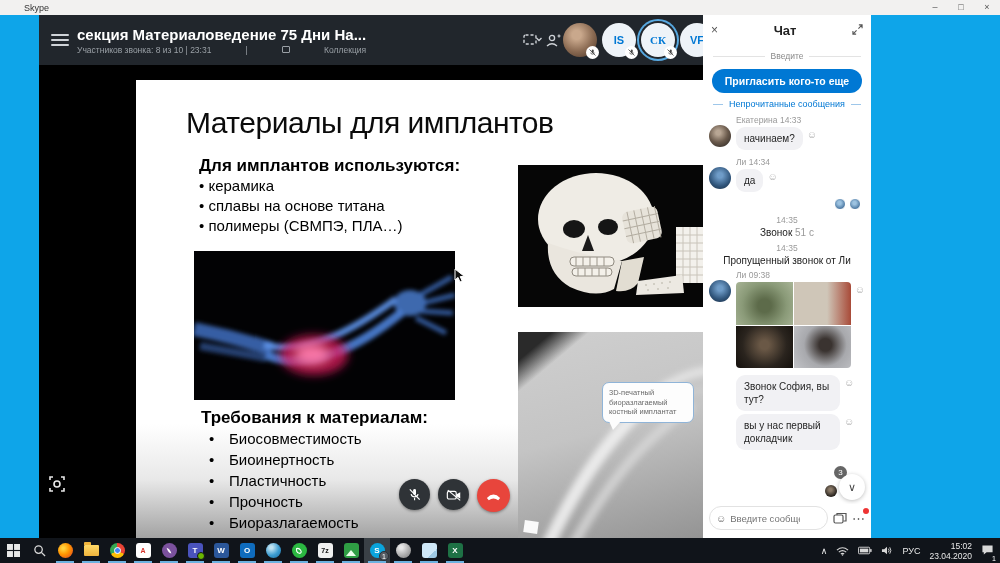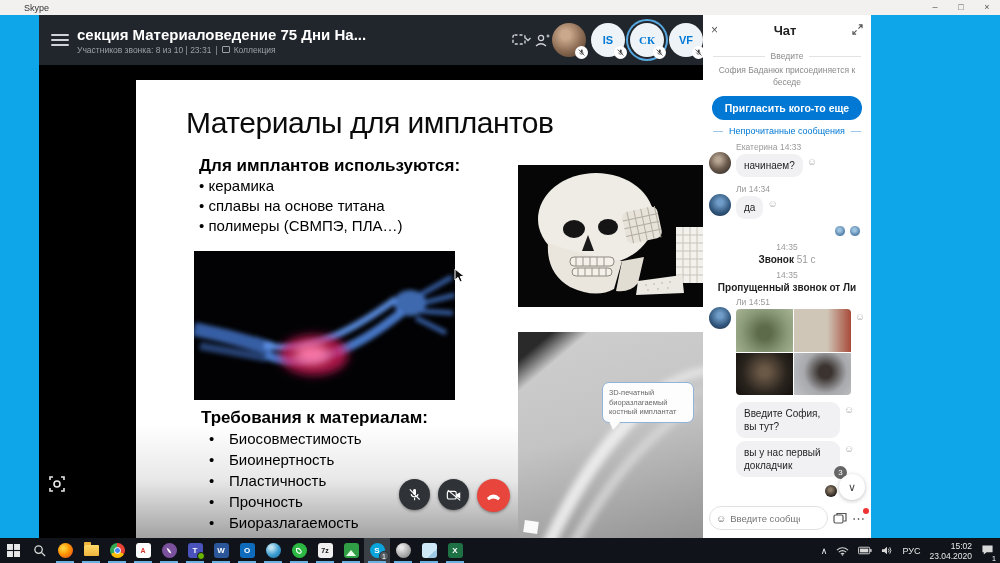--- a/index.html
+++ b/index.html
@@ -18,23 +18,23 @@
   .app { position:absolute; top:15px; left:0; width:832px; height:523px; display:flex;margin-left:39px; }
   .main { position:relative; width:832px; height:523px; background:#000; overflow:hidden; }
 
   
   .call-header { position:absolute; top:0; left:0; width:832px; height:50px;
     background:#21262c; display:flex; align-items:center; z-index:5; }
   .hamburger { width:18px; height:12px; margin:0 0 0 12px; display:flex; flex-direction:column; justify-content:space-between; cursor:pointer; }
   .hamburger i { display:block; height:2px; background:#cfd3d8; border-radius:1px; }
   .head-text { margin-left:8px; min-width:0; }
   .head-title { color:#fff; font-size:15px; font-weight:bold; white-space:nowrap; }
-  .head-sub { color:#9aa0a6; font-size:8.5px; margin-top:2px; display:flex; align-items:center; gap:4px; }
+  .head-sub { color:#9aa0a6; font-size:8.5px; margin-top:2px; display:flex; align-items:center; gap:4px;justify-content:space-between; }
   .coll-icon { width:8px; height:7px; border:1px solid #9aa0a6; border-radius:1px; display:inline-block; }
-  .head-actions { margin-left:auto; display:flex; align-items:center; gap:2px; padding-right:12px; }
+  .head-actions { margin-left:auto; display:flex; align-items:center; gap:2px; padding-right:1px; }
   .hd-ic { color:#cfd3d8; display:flex; align-items:center; cursor:pointer; }
   .avatars { display:flex; align-items:center; gap:5px; }
   .avatar { position:relative; width:34px; height:34px; border-radius:50%;
     background:#eef3f8; display:flex; align-items:center; justify-content:center;
     color:#0078d4; font-size:11px; font-weight:bold; cursor:pointer; flex:none; }
   .avatar.active { box-shadow:0 0 0 2px #21262c, 0 0 0 4px #57a8e0;font-family:Liberation Serif, serif; }
   .badge-mute { position:absolute; right:-2px; bottom:-2px; width:13px; height:13px;
     background:#fff; border-radius:50%; display:flex; align-items:center; justify-content:center; }
   .av-photo1 { background:radial-gradient(circle at 40% 35%, #c9a88c 15%, #8a6a52 55%, #4a3426 100%); }
   .av-photo2 { background:radial-gradient(circle at 50% 40%, #7aa8d8 10%, #2d5a8c 60%, #16304e 100%); }
@@ -103,21 +103,21 @@
   .author { color:#999; font-size:8.5px; margin-bottom:2px; }
   .bub-row { display:flex; align-items:flex-start; gap:4px; margin-bottom:3px; }
   .bubble { background:#f1f1f4; border-radius:9px; padding:5px 8px; color:#1f1f1f; font-size:10px;
     line-height:13px; max-width:104px; }
   .react { color:#b5b5b5; font-size:10px; cursor:pointer; margin-top:2px; }
   .receipts { display:flex; justify-content:flex-end; gap:3px; padding:3px 10px 0; }
   .receipts i { width:12px; height:12px; border-radius:50%; background:radial-gradient(circle at 45% 40%, #9cc2e0 20%, #3d6a96 80%); border:1px solid #fff; }
   .evt { text-align:center; margin-top:5px; }
   .evt .t { color:#9a9a9a; font-size:8.5px; }
   .evt .l1 { font-size:10px; margin-top:2px; color:#222; }
-  .evt .l1 b { font-weight:bold; }
+  .evt .l1 b { font-weight:normal; }
   .evt .dur { color:#9a9a9a; }
   .thumb { width:132px; height:86px; border-radius:4px; overflow:hidden; display:grid;
     grid-template-columns:1fr 1fr; grid-template-rows:1fr 1fr; gap:1px; background:#fff; margin-bottom:4px; cursor:pointer; }
   .thumb i { display:block; }
   .c1 { background:radial-gradient(circle at 50% 55%, #5d6b4a 18%, #8a9a78 60%, #a8b496 100%); }
   .c2 { background:linear-gradient(90deg,#cfc6b8 58%, #a84a38 100%); }
   .c3 { background:radial-gradient(circle at 50% 45%, #6a5846 12%, #2a241e 60%, #14100c 100%); }
   .c4 { background:radial-gradient(circle at 55% 45%, #3a3330 16%, #a8a9ad 55%, #c2c3c7 100%); }
   .scroll-new { position:absolute; right:6px; bottom:4px; width:40px; height:34px; z-index:4; }
   .scroll-btn { position:absolute; right:0; bottom:0; width:26px; height:26px; background:#fff;
@@ -478,21 +478,20 @@
           <svg width="11" height="11" viewBox="0 0 12 12">
               <path d="M7.5 1 H11 V4.5 M11 1 L7 5 M4.5 11 H1 V7.5 M1 11 L5 7" fill="none" stroke="#555" stroke-width="1.2"></path>
             </svg>
         </span>
       </div>
 
       <div class="chat-scroll">
         <div class="divider">
             <span>Введите</span>
           </div>
-        <div class="sysmsg">София Баданюк присоединяется к беседе</div>
         <button class="invite">Пригласить кого-то еще</button>
         <div class="divider unread">
             <span>Непрочитанные сообщения</span>
           </div>
 
         <div class="msg">
           <div class="av24 av-ek"></div>
           <div class="msg-body">
             <div class="author"><span>Екатерина</span> <span>14:33</span></div>
             <div class="bub-row">
@@ -523,32 +522,32 @@
           <div class="l1"><b>Звонок</b> <span class="dur">51 с</span></div>
         </div>
         <div class="evt">
           <div class="t">14:35</div>
           <div class="l1"><b>Пропущенный звонок от Ли</b></div>
         </div>
 
         <div class="msg">
           <div class="av24 av-li"></div>
           <div class="msg-body">
-            <div class="author"><span>Ли</span> <span>14:51</span></div>
+            <div class="author"><span>Ли</span> <span>09:38</span></div>
             <div class="bub-row">
               <div class="thumb">
                   <i class="c1"></i>
                   <i class="c2"></i>
                   <i class="c3"></i>
                   <i class="c4"></i>
                 </div>
               <span class="react">☺</span>
             </div>
             <div class="bub-row">
-              <div class="bubble">Введите София, вы тут?</div>
+              <div class="bubble">Звонок София, вы тут?</div>
               <span class="react">☺</span>
             </div>
             <div class="bub-row">
               <div class="bubble">вы у нас первый докладчик</div>
               <span class="react">☺</span>
             </div>
           </div>
         </div>
 
         <div class="scroll-new">

